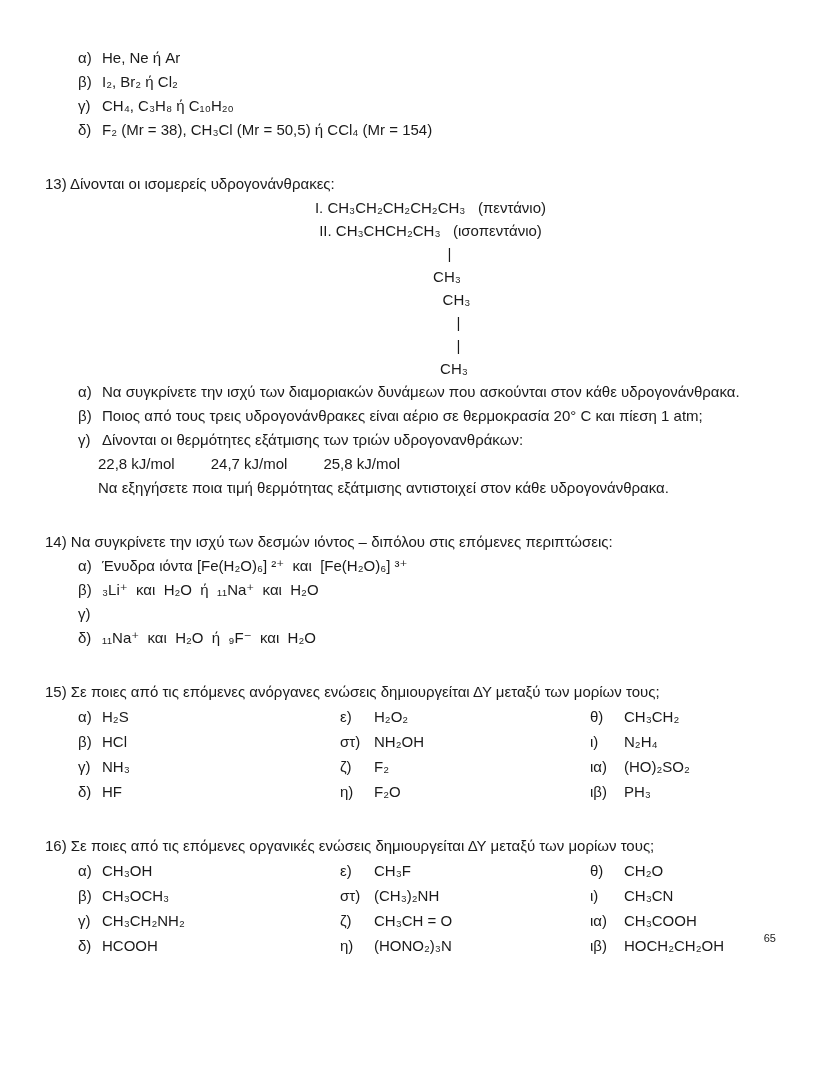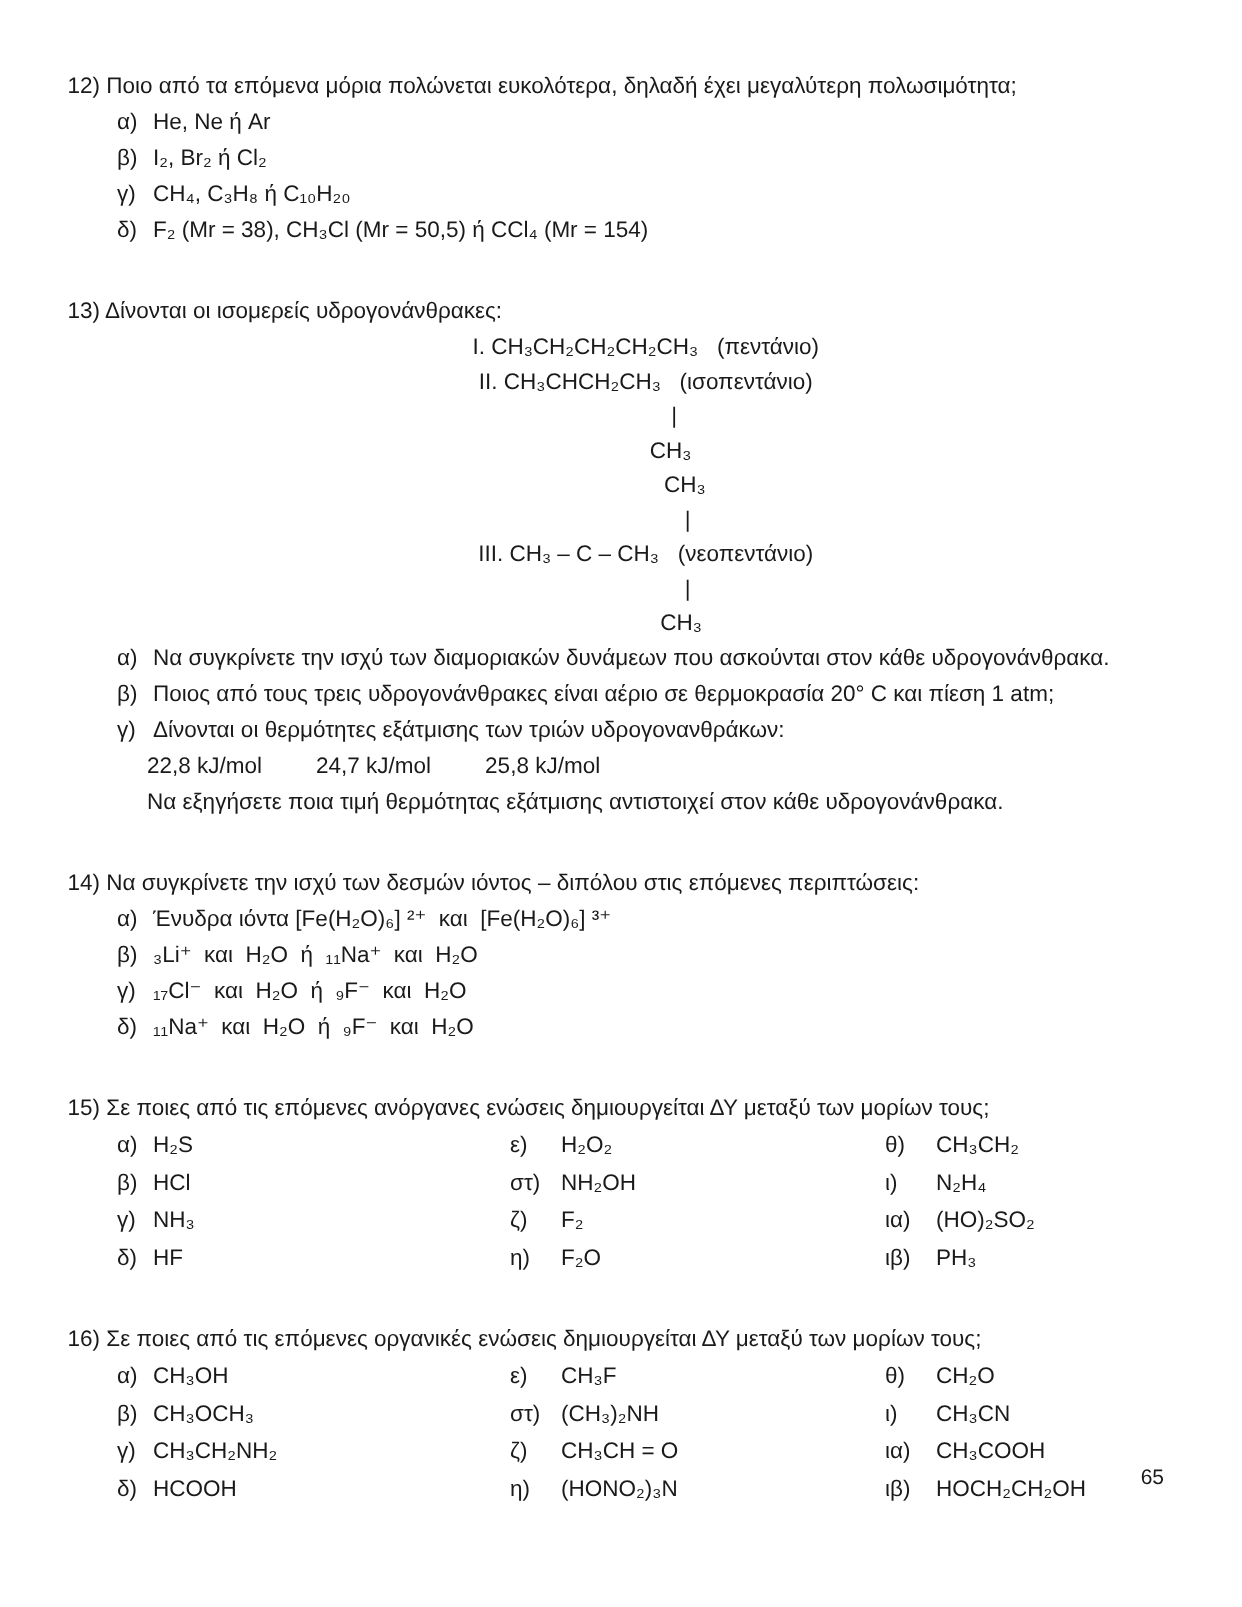--- a/index.html
+++ b/index.html
@@ -40,32 +40,31 @@
   .opt-grid { margin-left: 33px; display: flex; }
   .col-1 { width: 262px; }
   .col-2 { width: 250px; }
   .col-3 { flex: 1; }
   .cell { display: flex; line-height: 25px; align-items: baseline; }
   .cell .lbl-narrow { flex: none; width: 24px; white-space: pre-wrap; }
   .cell .lbl-wide   { flex: none; width: 34px; white-space: pre-wrap; }
 
   .page-number {
     position: absolute;
-    top: 976px;
+    top: 932px;
     right: 52px;
-    font-size: 14px;
+    font-size: 11px;
   }
 </style>
 </head>
 <body>
 
 <div class="page">
 
   <section>
-    <div class="q-title">12) Ποιο από τα επόμενα μόρια πολώνεται ευκολότερα, δηλαδή έχει μεγαλύτερη πολωσιμότητα;</div>
     <div class="options">
       <div class="opt">
         <span class="opt-label">α)</span>
         <span class="opt-text">He, Ne ή Ar</span>
       </div>
       <div class="opt">
         <span class="opt-label">β)</span>
         <span class="opt-text">I₂, Br₂ ή Cl₂</span>
       </div>
       <div class="opt">
@@ -81,21 +80,20 @@
 
   <section>
     <div class="q-title">13) Δίνονται οι ισομερείς υδρογονάνθρακες:</div>
     <div class="struct">
       <div>I. CH₃CH₂CH₂CH₂CH₃   (πεντάνιο)</div>
       <div>II. CH₃CHCH₂CH₃   (ισοπεντάνιο)</div>
       <div class="s-bond1">|</div>
       <div class="s-ch3a">CH₃</div>
       <div class="s-ch3b">CH₃</div>
       <div class="s-bond2">|</div>
-      <div>III. CH₃ – C – CH₃   (νεοπεντάνιο)</div>
       <div class="s-bond3">|</div>
       <div class="s-ch3c">CH₃</div>
     </div>
     <div class="options">
       <div class="opt">
         <span class="opt-label">α)</span>
         <span class="opt-text">Να συγκρίνετε την ισχύ των διαμοριακών δυνάμεων που ασκούνται στον κάθε υδρογονάνθρακα.</span>
       </div>
       <div class="opt">
         <span class="opt-label">β)</span>
@@ -120,21 +118,20 @@
       <div class="opt">
         <span class="opt-label">α)</span>
         <span class="opt-text">Ένυδρα ιόντα [Fe(H₂O)₆] ²⁺  και  [Fe(H₂O)₆] ³⁺</span>
       </div>
       <div class="opt">
         <span class="opt-label">β)</span>
         <span class="opt-text">₃Li⁺  και  H₂O  ή  ₁₁Na⁺  και  H₂O</span>
       </div>
       <div class="opt">
         <span class="opt-label">γ)</span>
-        <span class="opt-text">₁₇Cl⁻  και  H₂O  ή  ₉F⁻  και  H₂O</span>
       </div>
       <div class="opt">
         <span class="opt-label">δ)</span>
         <span class="opt-text">₁₁Na⁺  και  H₂O  ή  ₉F⁻  και  H₂O</span>
       </div>
     </div>
   </section>
 
   <section>
     <div class="q-title">15) Σε ποιες από τις επόμενες ανόργανες ενώσεις δημιουργείται ΔΥ μεταξύ των μορίων τους;</div>

